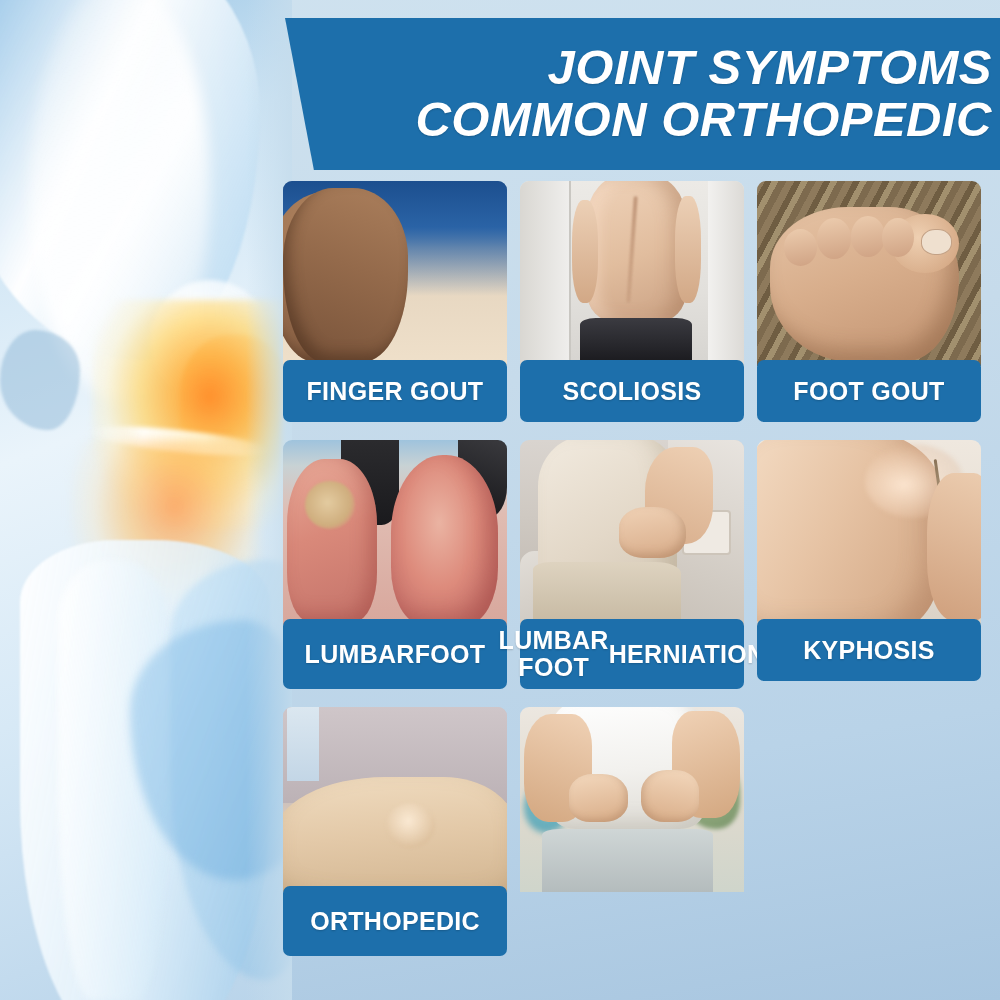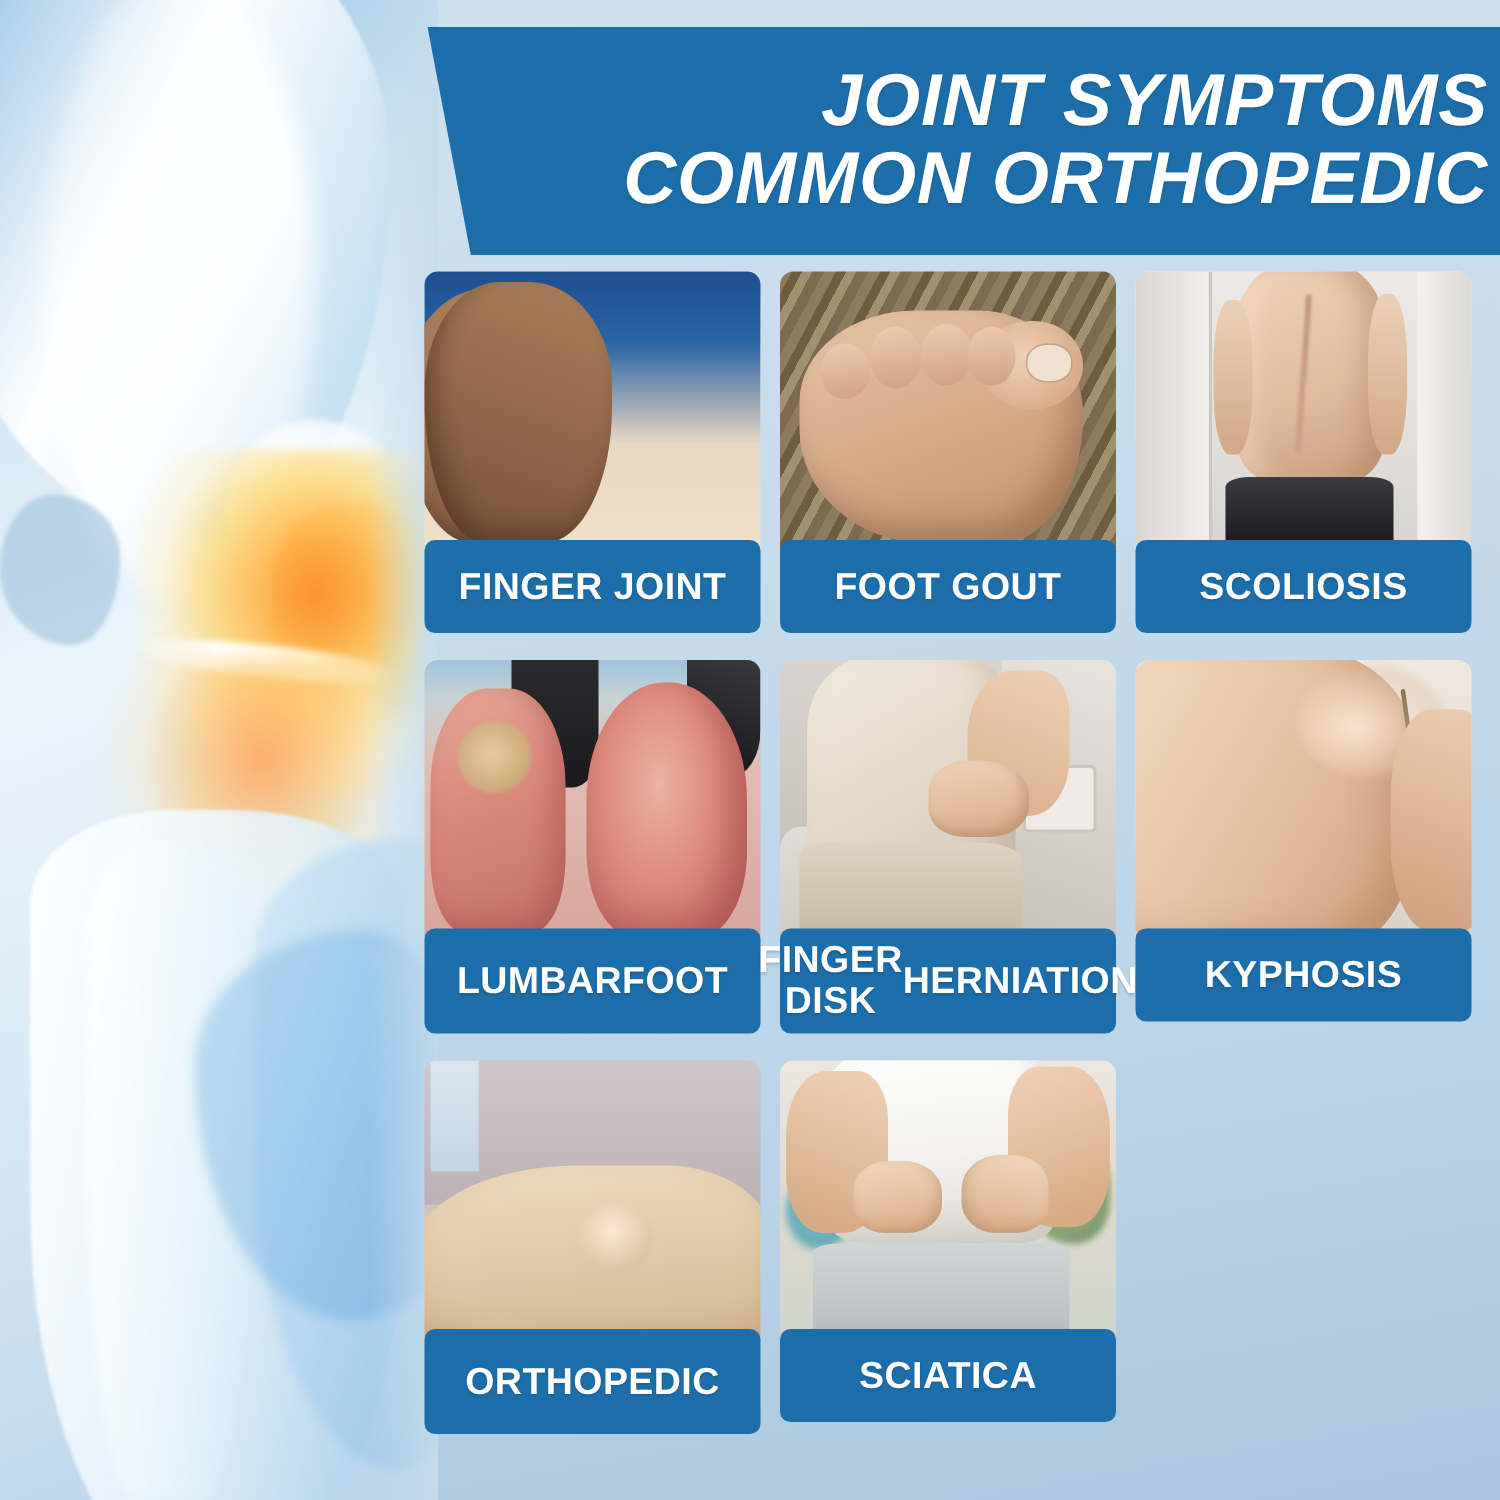--- a/index.html
+++ b/index.html
@@ -283,50 +283,50 @@
   </div>
 
   <div id="grid">
 
     <div class="cell">
       <div class="photo p-fingergout">
         <div class="ov shirt"></div>
         <div class="ov handL"></div>
         <div class="ov handR"></div>
       </div>
-      <div class="label">FINGER JOINT</div>
+      <div class="label">FINGER GOUT</div>
+    </div>
+
+    <div class="cell">
+      <div class="photo p-scoliosis">
+        <div class="door"></div>
+        <div class="door2"></div>
+        <div class="torso"></div>
+        <div class="spine"></div>
+        <div class="arm" style="left:23%;top:10%;width:12%;height:56%"></div>
+        <div class="arm" style="right:19%;top:8%;width:12%;height:58%"></div>
+        <div class="shorts"></div>
+      </div>
+      <div class="label">SCOLIOSIS</div>
     </div>
 
     <div class="cell">
       <div class="photo p-footgout">
         <div class="ov foot"></div>
         <div class="bunion"></div>
         <div class="toe" style="left:12%;top:26%;width:15%;height:20%"></div>
         <div class="toe" style="left:27%;top:20%;width:15%;height:22%"></div>
         <div class="toe" style="left:42%;top:19%;width:15%;height:22%"></div>
         <div class="toe" style="left:56%;top:20%;width:14%;height:21%"></div>
         <div class="nail" style="right:13%;top:26%;width:13%;height:13%"></div>
       </div>
       <div class="label">FOOT GOUT</div>
     </div>
 
     <div class="cell">
-      <div class="photo p-scoliosis">
-        <div class="door"></div>
-        <div class="door2"></div>
-        <div class="torso"></div>
-        <div class="spine"></div>
-        <div class="arm" style="left:23%;top:10%;width:12%;height:56%"></div>
-        <div class="arm" style="right:19%;top:8%;width:12%;height:58%"></div>
-        <div class="shorts"></div>
-      </div>
-      <div class="label">SCOLIOSIS</div>
-    </div>
-
-    <div class="cell">
       <div class="photo p-swollen">
         <div class="dark"></div>
         <div class="dark2"></div>
         <div class="kneeL"></div>
         <div class="patch"></div>
         <div class="kneeR"></div>
       </div>
       <div class="label two-line">
         <span>LUMBAR</span>
           <br>
@@ -338,21 +338,21 @@
       <div class="photo p-lumbar">
         <div class="room"></div>
         <div class="clock"></div>
         <div class="bed"></div>
         <div class="body"></div>
         <div class="pants"></div>
         <div class="arm"></div>
         <div class="hand"></div>
       </div>
       <div class="label two-line">
-        <span>FINGER DISK</span>
+        <span>LUMBAR FOOT</span>
           <br>
         <span>HERNIATION</span>
       </div>
     </div>
 
     <div class="cell">
       <div class="photo p-kyphosis">
         <div class="torso"></div>
         <div class="hump"></div>
         <div class="chain"></div>
@@ -379,17 +379,16 @@
       <div class="photo p-sciatica">
         <div class="plant"></div>
         <div class="plantb"></div>
         <div class="tee"></div>
         <div class="pants"></div>
         <div class="armL"></div>
         <div class="armR"></div>
         <div class="handL"></div>
         <div class="handR"></div>
       </div>
-      <div class="label">SCIATICA</div>
     </div>
 
   </div>
 </div>
 
 </body></html>

